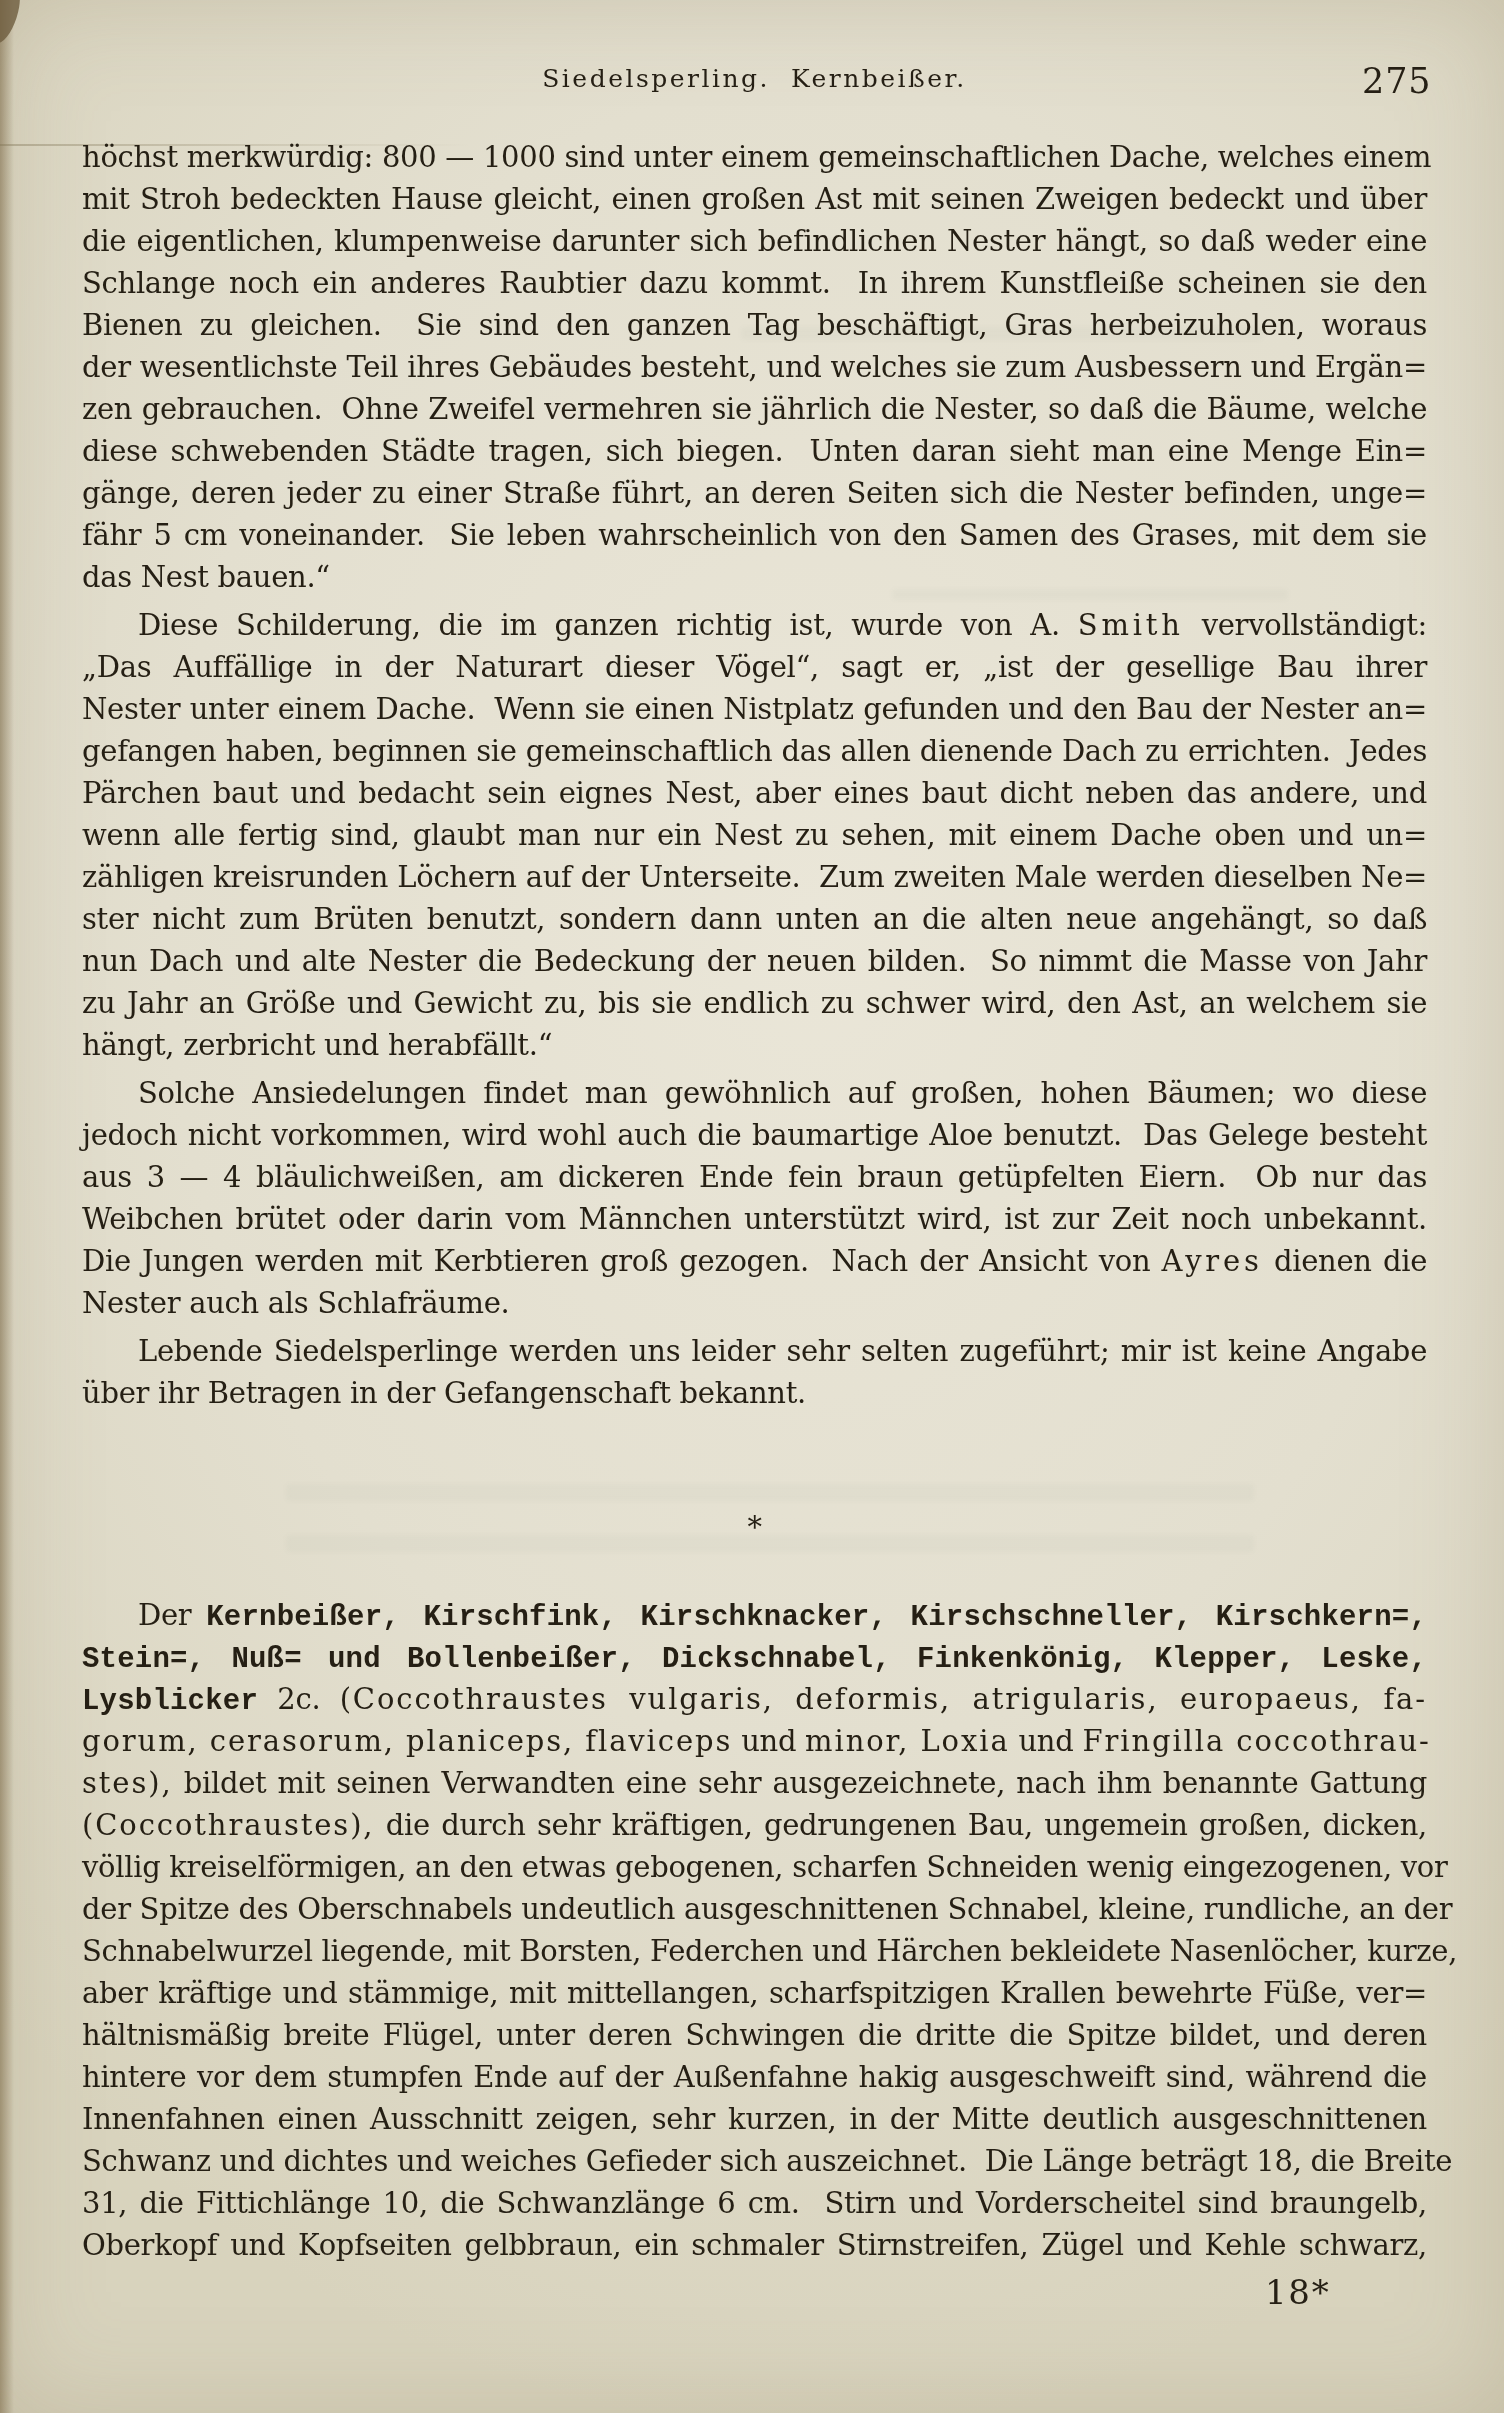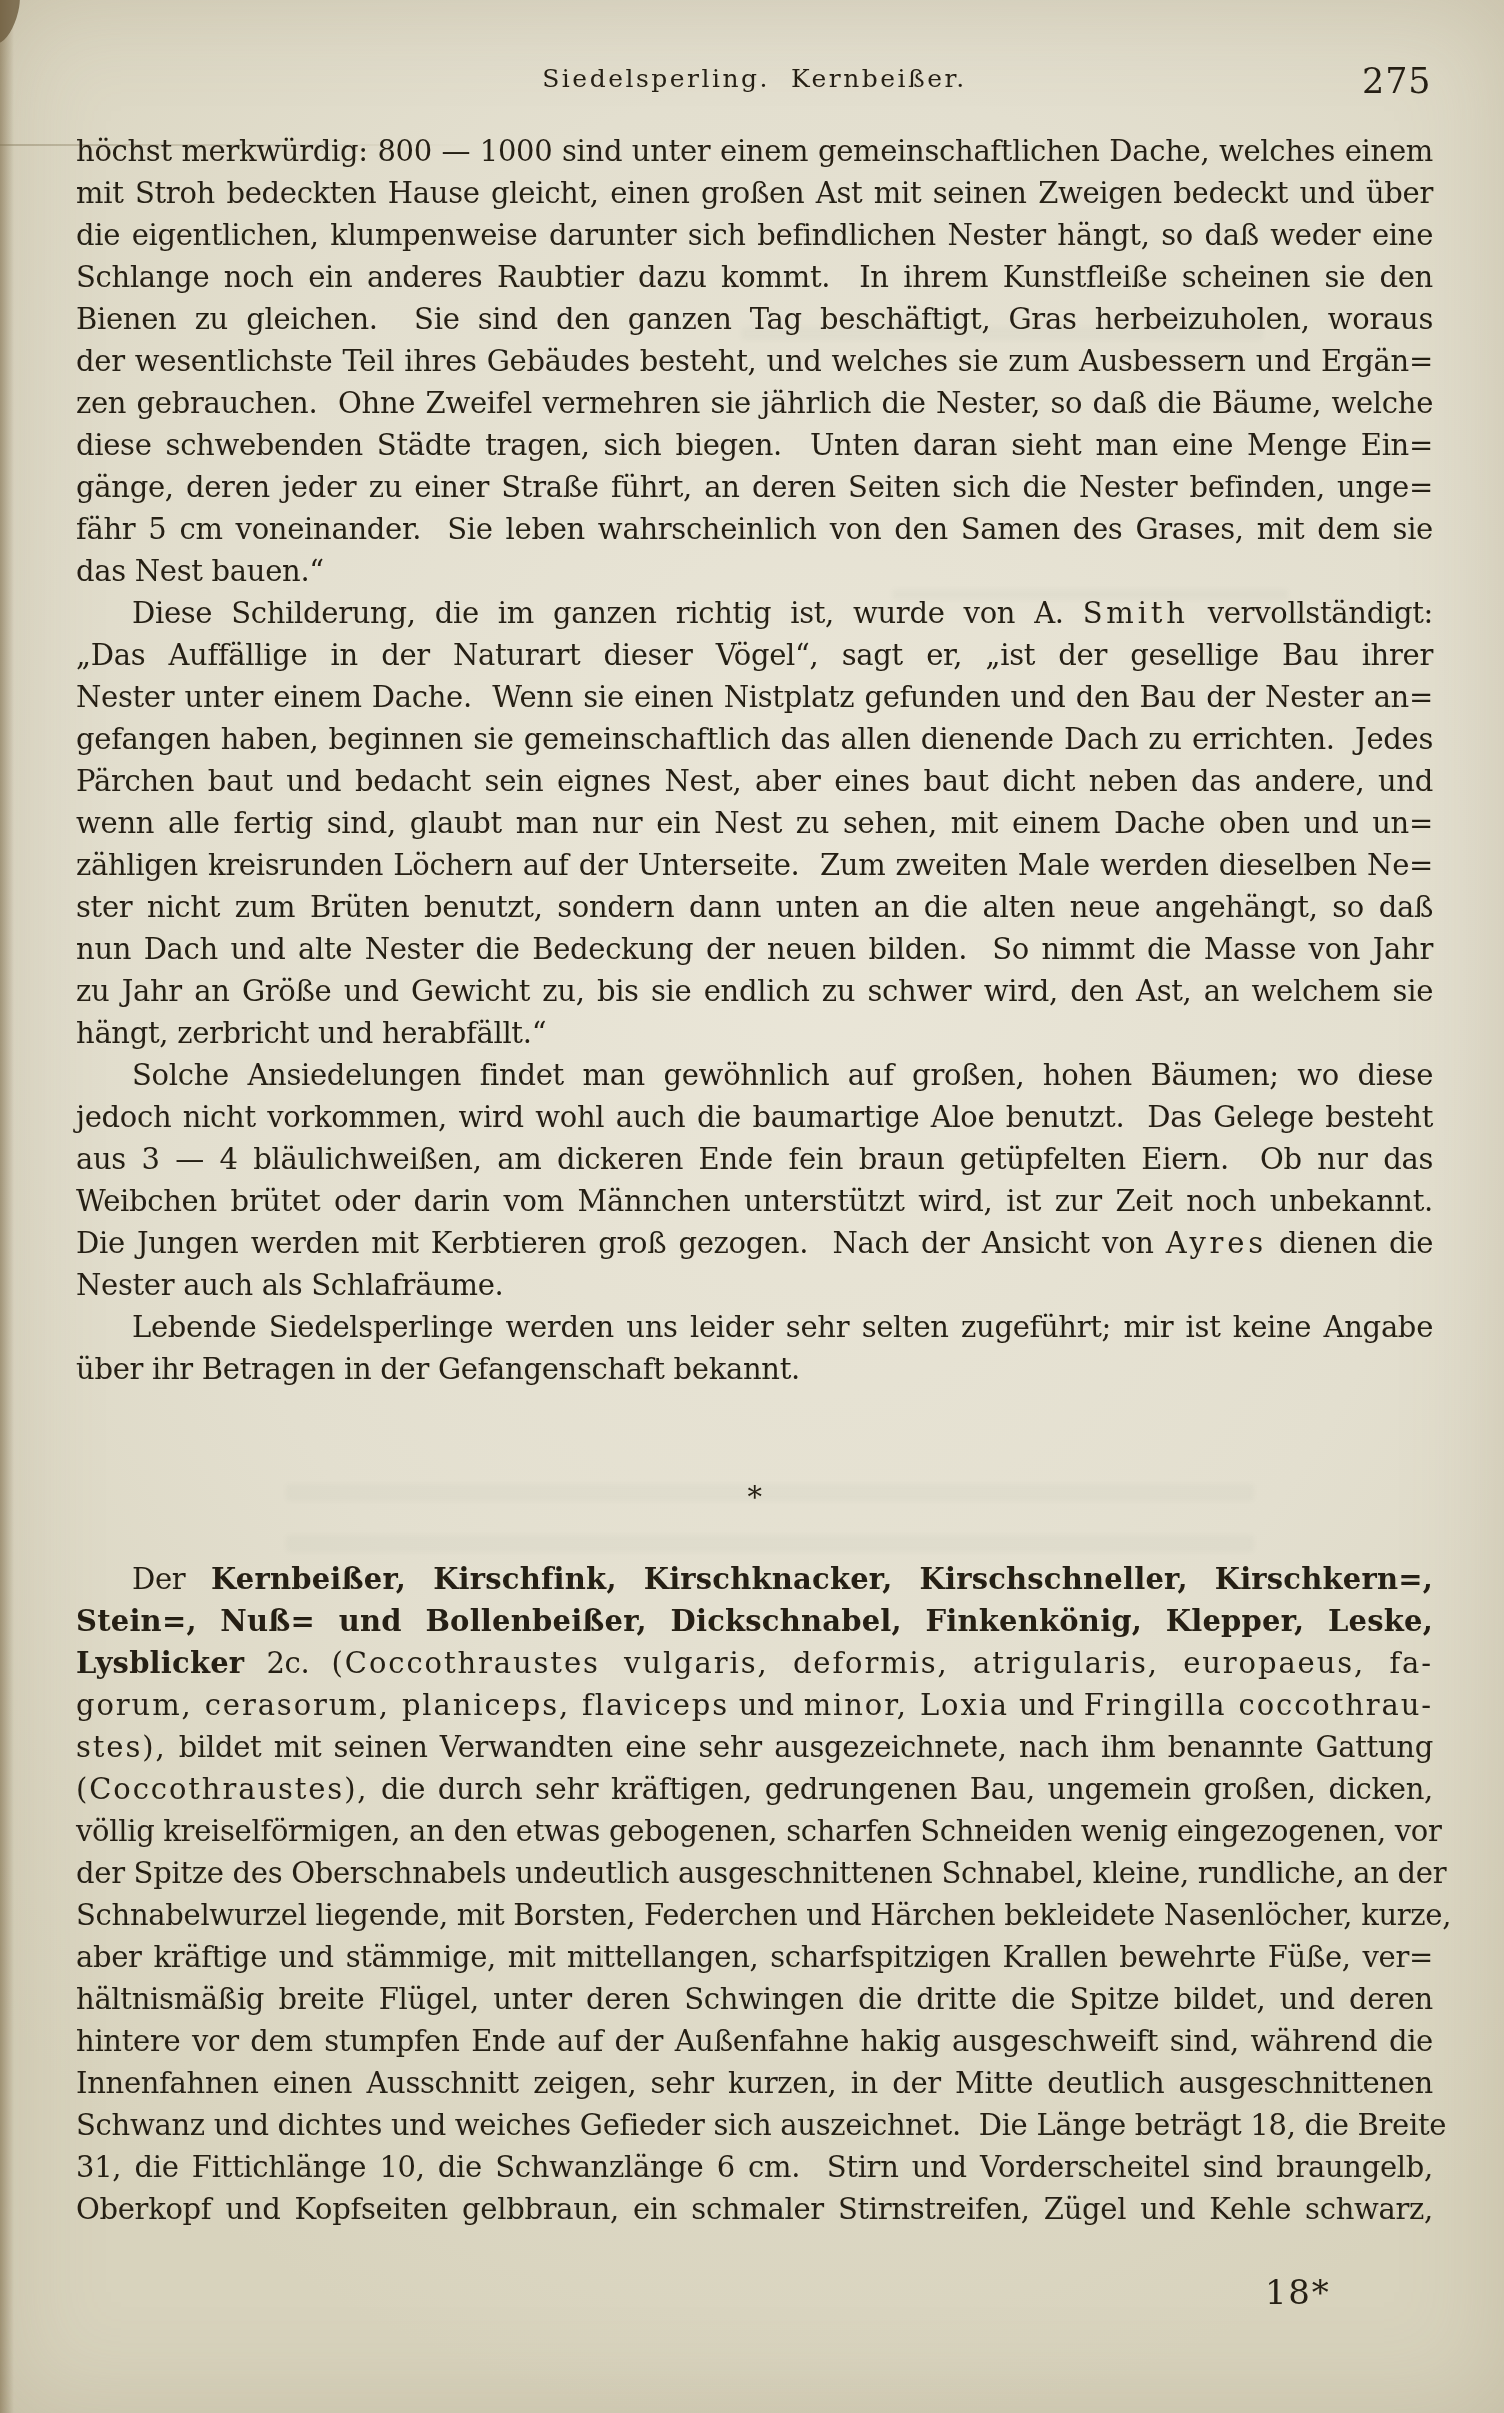--- a/index.html
+++ b/index.html
@@ -61,32 +61,32 @@
   .page-number{
     position:absolute;right:1.7px;top:-3.4px;
     font-size:35px;letter-spacing:0.8px;
   }
 
   
   .text-block{
     position:absolute;left:76px;top:130px;width:1357px;
     font-size:29px;line-height:42px;letter-spacing:-0.3px;
   }
-  .para{margin:0;}
+  .para{margin:6px;}
   .line{
     height:42px;
     text-align:justify;
     text-align-last:justify;
     white-space:nowrap;
     overflow:visible;
   }
   .line.indent{padding-left:56px;}
   .line.last{text-align-last:left;}
   .seg-fr{}
-  .seg-bold{font-weight:bold;letter-spacing:0.2px;}
+  .seg-bold{font-weight:bold;letter-spacing:0.2px;font-family:Liberation Mono, monospace;}
   .seg-antiqua{letter-spacing:1.9px;}
   .seg-spaced{letter-spacing:3.8px;}
 
   .section-divider{
     height:168px;
     display:flex;align-items:center;justify-content:center;
     padding-top:46px;box-sizing:border-box;
     font-size:29px;
   }
   .signature-mark{

